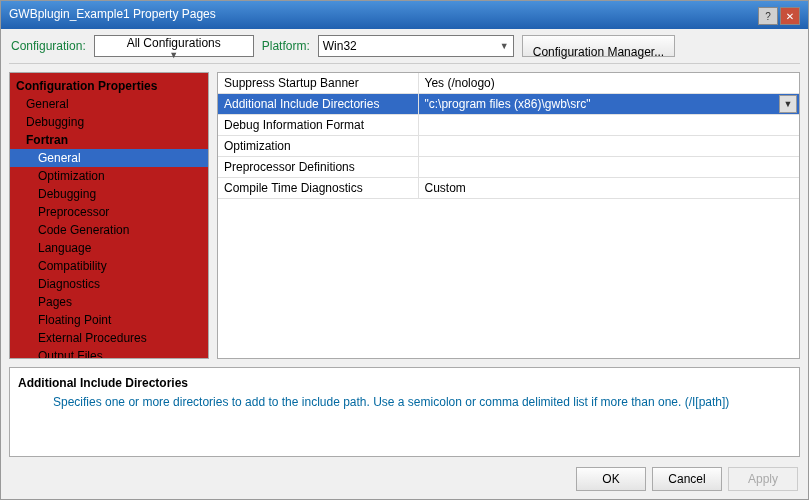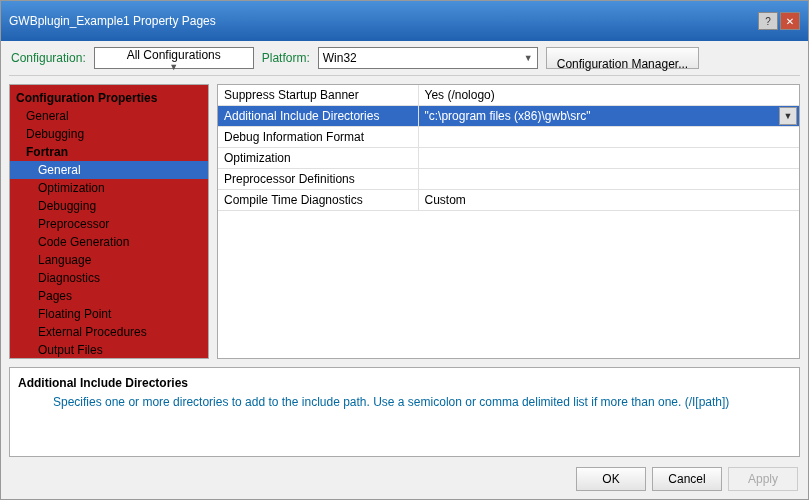--- a/index.html
+++ b/index.html
@@ -22,22 +22,22 @@
       box-shadow: 2px 2px 8px rgba(0,0,0,0.4);
       display: flex;
       flex-direction: column;
     }
     .title-bar {
       background: linear-gradient(to bottom, #4a90d9 0%, #2060b0 100%);
       color: white;
       padding: 6px 8px;
       display: flex;
       justify-content: space-between;
-      align-items: center;
-      height: 40px;
+      align-items: flex-start;
+      height: 28px;
       flex-shrink: 0;
     }
     .title-bar-text {
       font-size: 12px;
       font-weight: normal;
     }
     .title-bar-buttons {
       display: flex;
       gap: 2px;
     }
@@ -71,21 +71,21 @@
       height: 22px;
       background: white;
       border: 1px solid #7a7a7a;
       display: flex;
       align-items: center;
       justify-content: space-between;
       padding: 0 4px;
       cursor: pointer;
     }
     .config-dropdown.wide { width: 160px; flex-direction: column; }
-    .config-dropdown.platform { width: 220px; }
+    .config-dropdown.platform { width: 196px; }
     .dropdown-arrow {
       font-size: 9px;
       color: #555;
     }
     .btn-config-mgr {
       height: 22px;
       padding: 9px 10px;
       background: linear-gradient(to bottom, #fdfdfd, #e8e8e8);
       border: 1px solid #aaa;
       cursor: pointer;
@@ -259,20 +259,21 @@
     <div class="tree-item" style="font-weight: bold;">Configuration Properties</div>
         <div class="tree-item indent1">General</div>
         <div class="tree-item indent1">Debugging</div>
         <div class="tree-item indent1" style="font-weight: bold;">Fortran</div>
         <div class="tree-item indent2 selected">General</div>
         <div class="tree-item indent2">Optimization</div>
         <div class="tree-item indent2">Debugging</div>
         <div class="tree-item indent2">Preprocessor</div>
         <div class="tree-item indent2">Code Generation</div>
         <div class="tree-item indent2">Language</div>
+        <div class="tree-item indent2">Compatibility</div>
         <div class="tree-item indent2">Diagnostics</div>
         <div class="tree-item indent2">Pages</div>
         <div class="tree-item indent2">Floating Point</div>
         <div class="tree-item indent2">External Procedures</div>
         <div class="tree-item indent2">Output Files</div>
       </div>
 
     <div class="props-panel">
       <table class="props-table">
         <tbody id="props-body">

